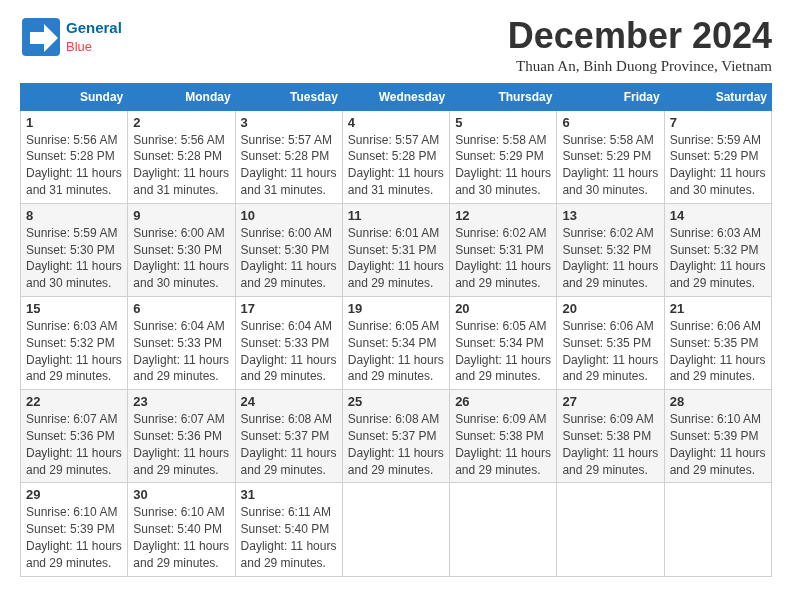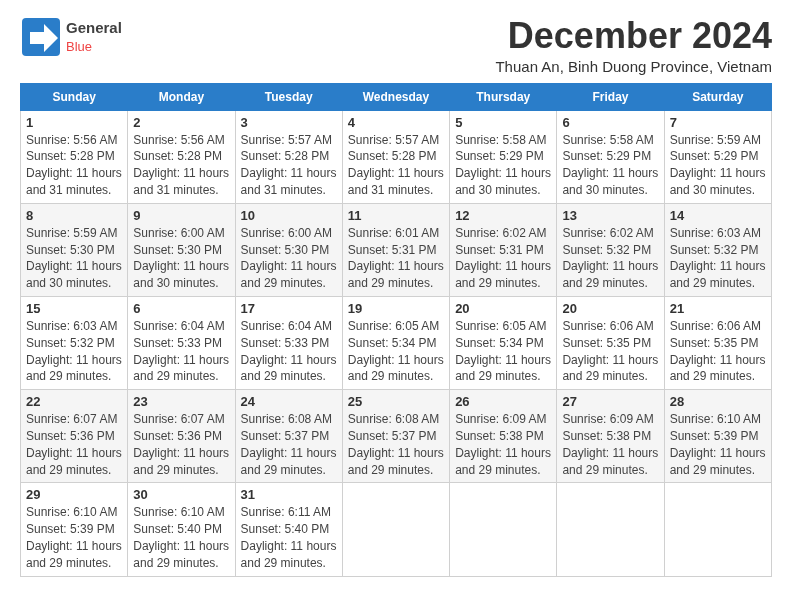--- a/index.html
+++ b/index.html
@@ -25,32 +25,33 @@
     .month-title {
       font-size: 36px;
       font-weight: bold;
       color: #333;
       line-height: 1.1;
     }
     .location-title {
       font-size: 15px;
       color: #333;
       margin-top: 2px;
+      font-family: Liberation Serif, serif;
     }
     .calendar-table {
       width: 100%;
       border-collapse: collapse;
       margin-top: 8px;
       font-size: 11px;
     }
     .calendar-table th {
       background-color: #2a7dc9;
       color: #fff;
       padding: 6px 4px;
-      text-align: center;
+      text-align: right;
       font-size: 12px;
       font-weight: bold;
       border: 1px solid #2a7dc9;
     }
     .calendar-table td {
       border: 1px solid #d0d0d0;
       vertical-align: top;
       padding: 4px 5px;
       width: calc(100% / 7);
       min-height: 80px;
@@ -82,21 +83,21 @@
 <body>
 
 <div class="header-area">
   <div class="logo">
     <svg width="42" height="42" viewBox="0 0 42 42">
       <rect x="2" y="2" width="38" height="38" rx="4" fill="#2a7dc9"></rect>
       <polygon points="24,8 38,22 24,36 24,28 10,28 10,16 24,16" fill="white"></polygon>
     </svg>
     <div>
       <div>
-        <span style="font-size:15px;font-weight:bold;color:#404040;">General</span><br>
+        <span style="font-size:15px;font-weight:bold;color:#0369a1;">General</span><br>
         <span style="font-size:13px;font-weight:normal;color:#ef4444;">Blue</span>
       </div>
     </div>
   </div>
   <div class="title-area">
     <div class="month-title">December 2024</div>
     <div class="location-title">Thuan An, Binh Duong Province, Vietnam</div>
   </div>
 </div>
 

